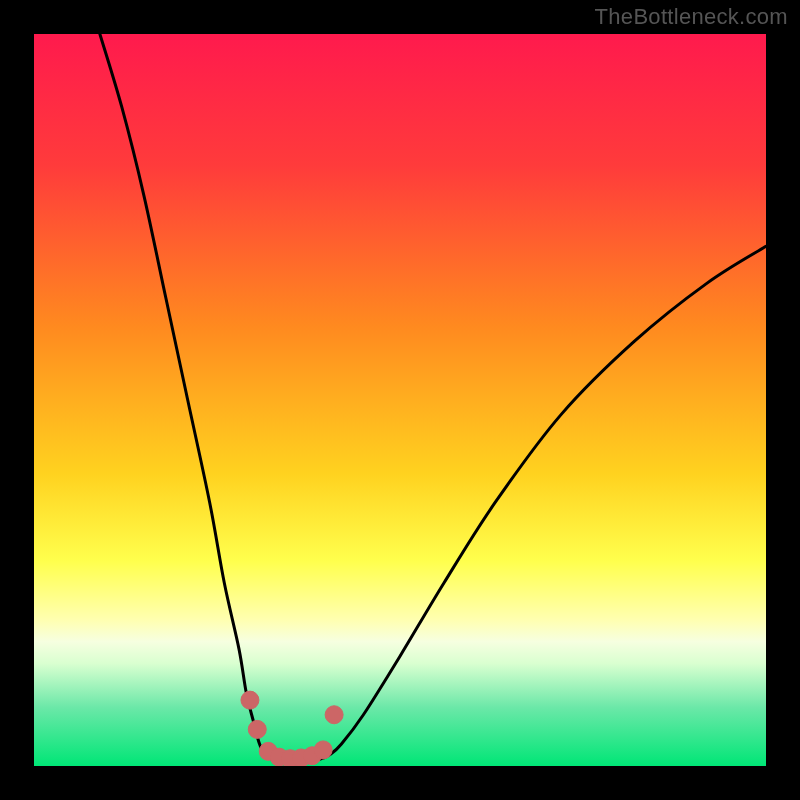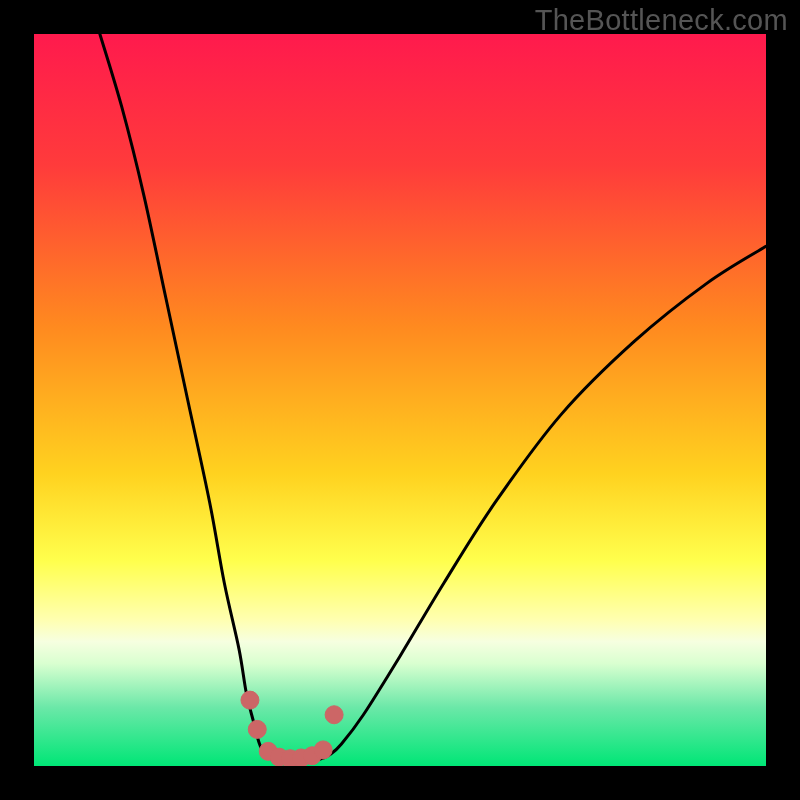--- a/index.html
+++ b/index.html
@@ -14,21 +14,21 @@
     width: 800px;
     height: 800px;
     background: #000;
     position: relative;
   }
   .watermark {
     position: absolute;
     top: 4px;
     right: 12px;
     color: #555;
-    font-size: 29px;
+    font-size: 22px;
     font-weight: 500;
     letter-spacing: 0.3px;
     z-index: 5;
   }
   .plot {
     position: absolute;
     left: 34px;
     top: 34px;
     width: 732px;
     height: 732px;

